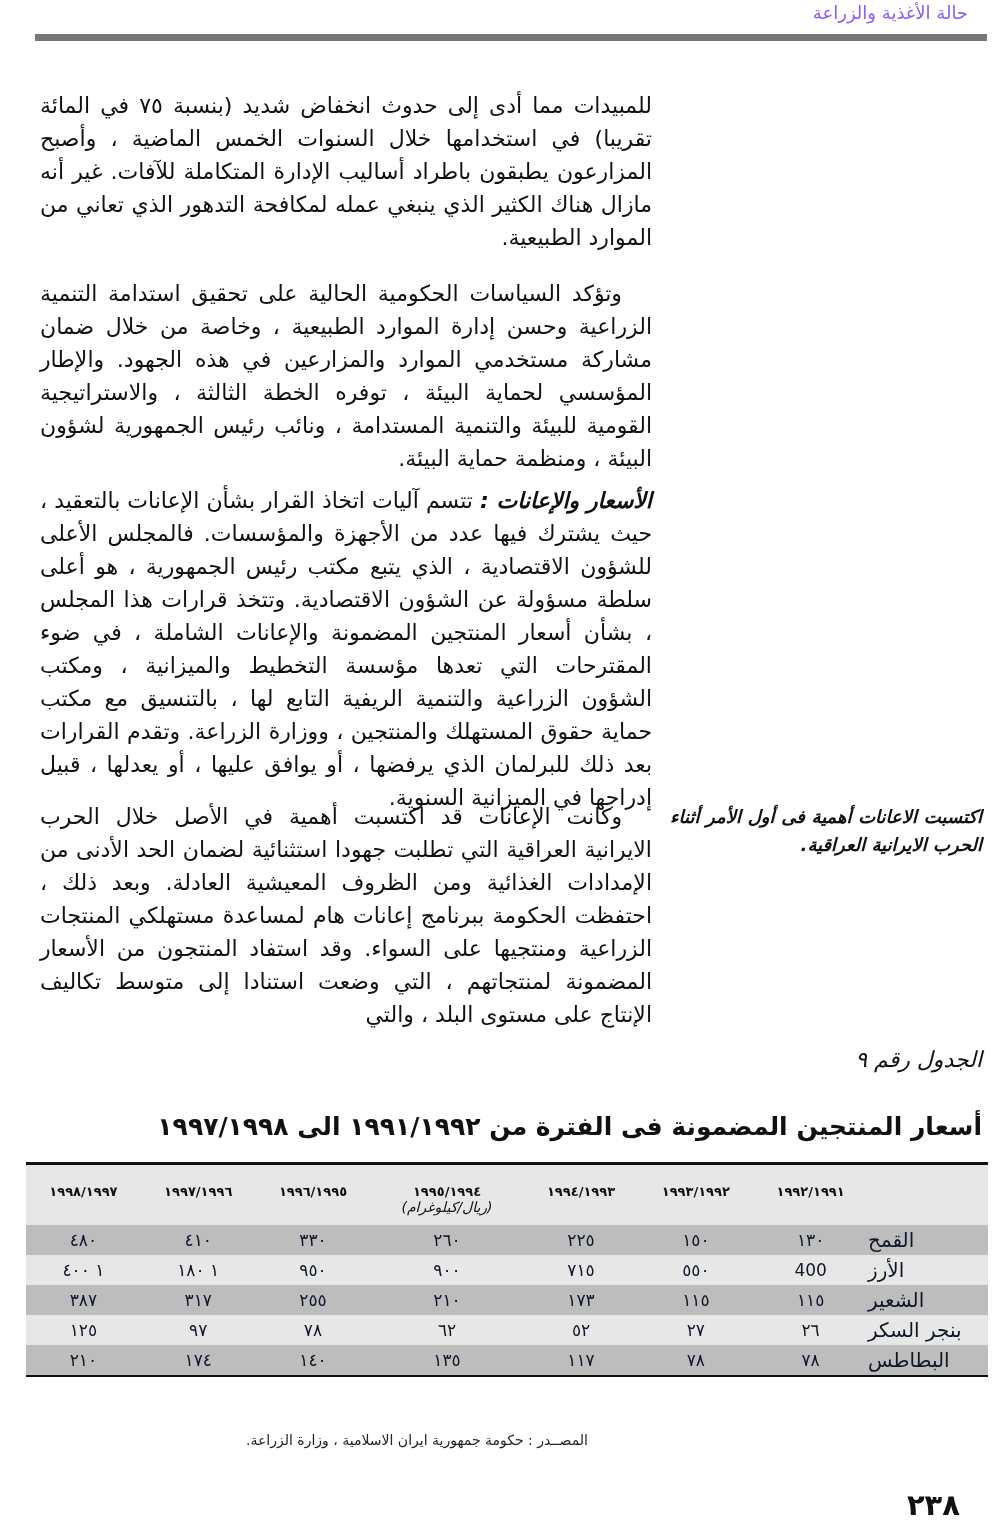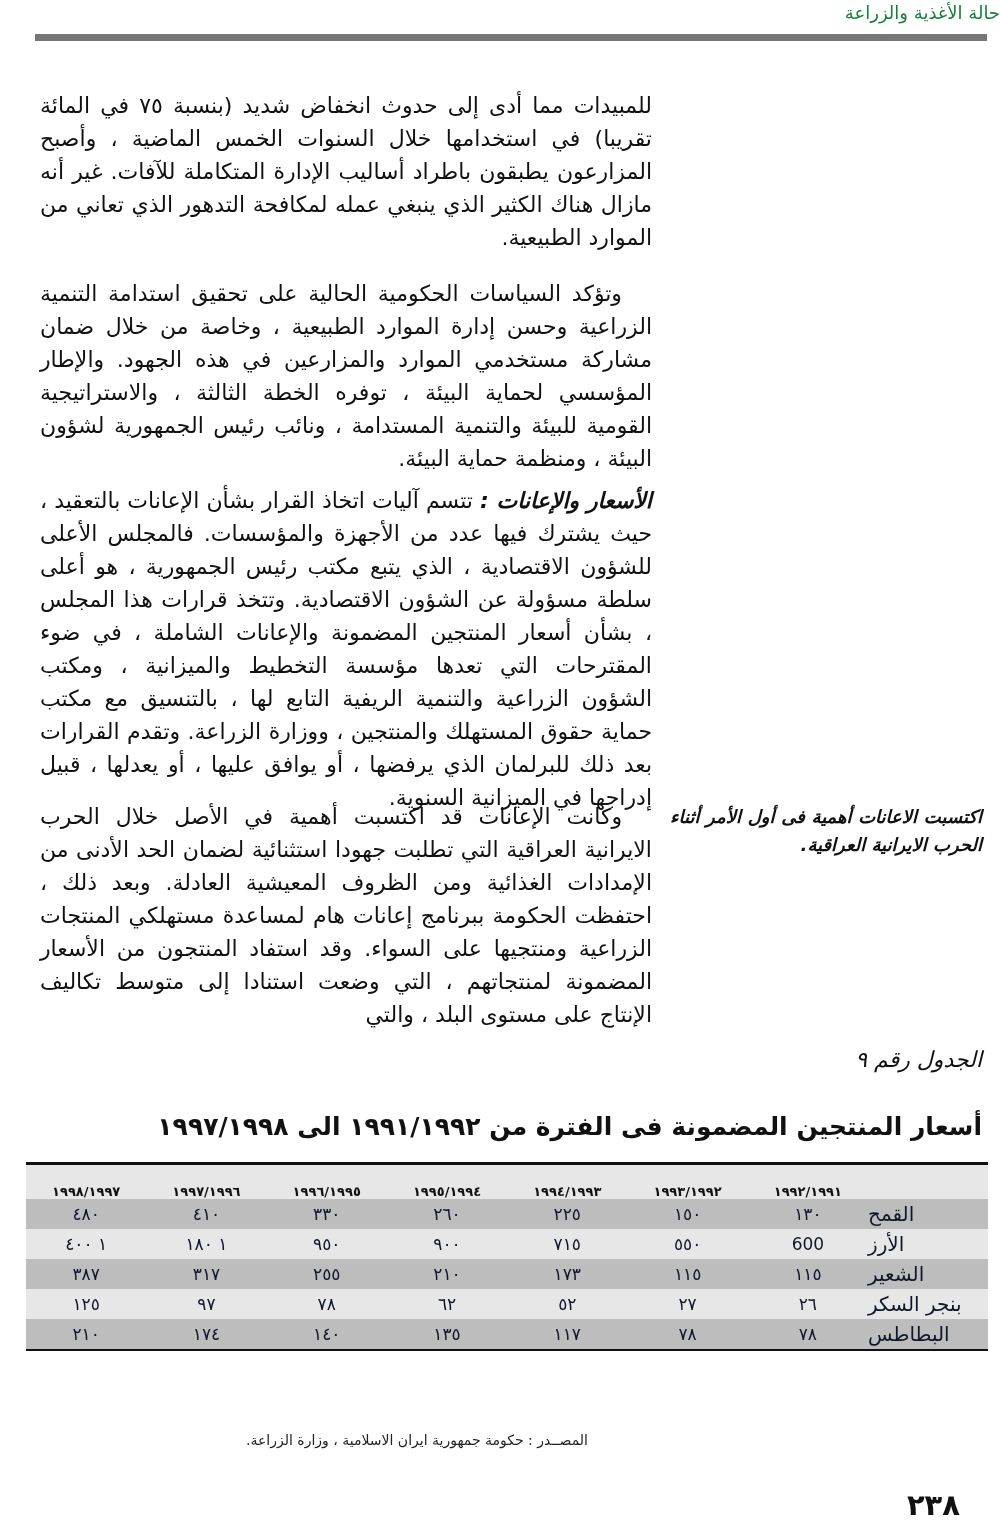--- a/index.html
+++ b/index.html
@@ -1,22 +1,22 @@
 <!DOCTYPE html>
 <html><head>
 <meta charset="utf-8">
 <style>
   html, body { margin: 0; padding: 0; background: #ffffff; }
   body {
     width: 1000px; height: 1521px; position: relative; overflow: hidden;
     font-family: "DejaVu Sans", sans-serif; color: #111;
   }
   .running-head {
-    position: absolute; top: 2px; right: 0;
-    font-size: 18px; color: #15803d; direction: rtl;
+    position: absolute; top: 2px; right: 32px;
+    font-size: 18px; color: #8b5cf6; direction: rtl;
   }
   .head-rule {
     position: absolute; top: 34px; left: 35px; width: 952px; height: 7px;
     background: #777;
   }
   .body-col {
     position: absolute; left: 40px; width: 612px; direction: rtl; text-align: justify;
     font-size: 22px; line-height: 33px; color: #111;
   }
   .body-col p { margin: 0; }
@@ -100,35 +100,40 @@
       <tr>
         <th></th>
         <th>١٩٩٢/١٩٩١</th>
         <th>١٩٩٣/١٩٩٢</th>
         <th>١٩٩٤/١٩٩٣</th>
         <th>١٩٩٥/١٩٩٤</th>
         <th>١٩٩٦/١٩٩٥</th>
         <th>١٩٩٧/١٩٩٦</th>
         <th>١٩٩٨/١٩٩٧</th>
       </tr>
+      <tr class="unit">
+        <td colspan="4"></td>
+        <td>(ريال/كيلوغرام)</td>
+        <td colspan="3"></td>
+      </tr>
     </thead>
     <tbody id="table-body">
         <tr>
           <td class="crop">القمح</td>
           <td>١٣٠</td>
           <td>١٥٠</td>
           <td>٢٢٥</td>
           <td>٢٦٠</td>
           <td>٣٣٠</td>
           <td>٤١٠</td>
           <td>٤٨٠</td>
         </tr>
         <tr>
           <td class="crop">الأرز</td>
-          <td>600</td>
+          <td>400</td>
           <td>٥٥٠</td>
           <td>٧١٥</td>
           <td>٩٠٠</td>
           <td>٩٥٠</td>
           <td>١ ١٨٠</td>
           <td>١ ٤٠٠</td>
         </tr>
         <tr>
           <td class="crop">الشعير</td>
           <td>١١٥</td>

